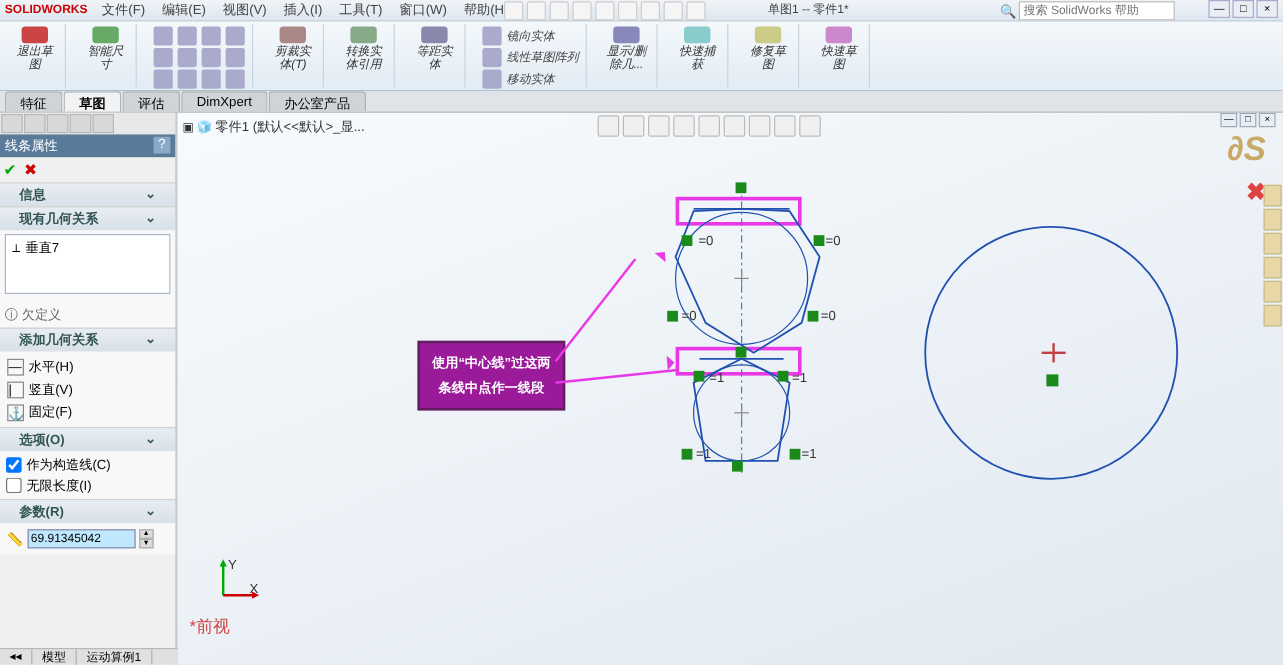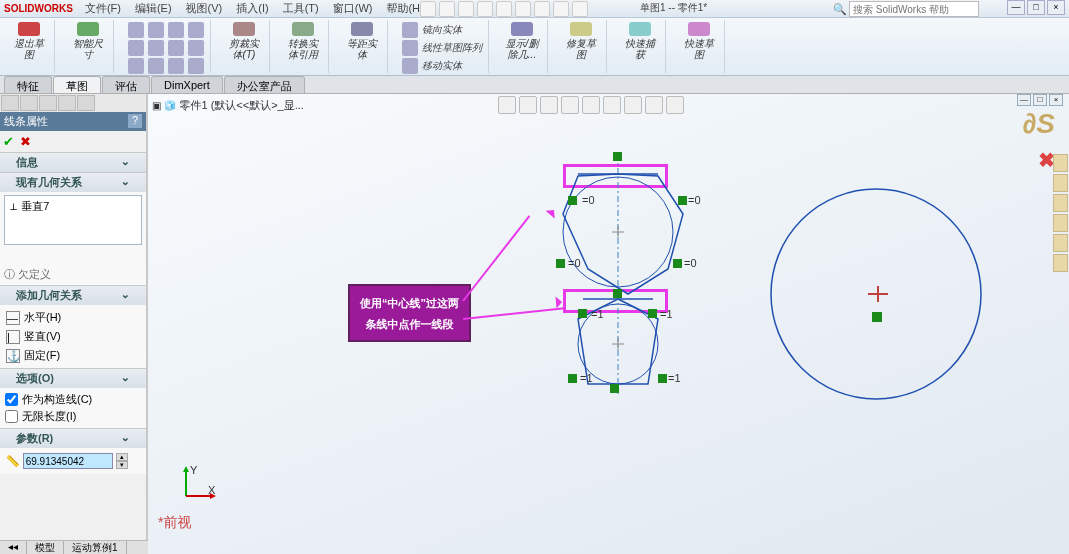--- a/index.html
+++ b/index.html
@@ -17,21 +17,21 @@
     .ribbon { height:58px; background:linear-gradient(#f4f8fb,#e2ecf4); border-bottom:1px solid #b0c0d0; display:flex; padding:2px 4px; gap:8px; }
     .rgroup { display:flex; flex-direction:column; align-items:center; padding:2px 6px; border-right:1px solid #c8d4e0;font-style:italic; }
     .rbtn-big { width:38px; height:38px; display:flex; flex-direction:column; align-items:center; justify-content:center; cursor:pointer; }
     .rbtn-big .ico { width:22px; height:22px; background:#88b; border-radius:3px; margin-bottom:2px; }
     .rbtn-big .lbl { font-size:10px; color:#333; text-align:center; line-height:11px; }
     .smallrow { display:flex; gap:4px; margin-bottom:2px; align-items:center; }
     .smallrow .sico { width:16px; height:16px; background:#aac; border-radius:2px; cursor:pointer; }
     .smallrow .slbl { font-size:10px; color:#444; cursor:pointer; }
     .tabs { height:18px; background:#e0e4e8; display:flex; border-bottom:1px solid #b0b0b0; padding-left:4px; }
     .tab { padding:2px 12px; background:#d0d4d8; border:1px solid #b0b0b0; border-bottom:none; margin-right:1px; cursor:pointer; border-radius:3px 3px 0 0; }
-    .tab.active { background:#f0f2f4; font-weight:normal; }
+    .tab.active { background:#f0f2f4; font-weight:bold; }
     .mainarea { display:flex; height:460px; }
     .leftpanel { width:148px; background:#f0f0f0; border-right:2px solid #c8c8c8; display:flex; flex-direction:column; }
     .lp-tabs { height:18px; background:#e8e8e8; display:flex; gap:1px; padding:1px; }
     .lp-tab { width:18px; height:16px; background:#d8d8d8; border:1px solid #b8b8b8; cursor:pointer; }
     .lp-header { background:#5a7a9a; color:#fff; padding:2px 4px; display:flex; justify-content:space-between; }
     .lp-header .q { width:14px; height:14px; background:#8aaac8; text-align:center; cursor:pointer; }
     .okbar { padding:3px; display:flex; gap:6px; }
     .okbar .ok { color:#0a0; font-size:13px; cursor:pointer; }
     .okbar .cancel { color:#c00; font-size:13px; cursor:pointer; }
     .section { border-top:1px solid #c8c8c8; }
@@ -171,28 +171,28 @@
       </div>
   </div>
   <div class="rgroup">
     <div class="rbtn-big">
         <div class="ico"></div>
         <div class="lbl">显示/删除几...</div>
       </div>
   </div>
   <div class="rgroup">
     <div class="rbtn-big">
+        <div class="ico" style="background:#8cc"></div>
+        <div class="lbl">快速捕获</div>
+      </div>
+  </div>
+  <div class="rgroup">
+    <div class="rbtn-big">
         <div class="ico" style="background:#cc8"></div>
         <div class="lbl">修复草图</div>
-      </div>
-  </div>
-  <div class="rgroup">
-    <div class="rbtn-big">
-        <div class="ico" style="background:#8cc"></div>
-        <div class="lbl">快速捕获</div>
       </div>
   </div>
   <div class="rgroup">
     <div class="rbtn-big">
         <div class="ico" style="background:#c8c"></div>
         <div class="lbl">快速草图</div>
       </div>
   </div>
 </div>
 
@@ -230,21 +230,21 @@
     </div>
     <div class="section">
       <div class="sec-head">
           <span>现有几何关系</span>
           <span>⌄</span>
         </div>
       <div class="sec-body">
         <div class="listbox">
           <div class="listitem">⊥ <span>垂直7</span></div>
         </div>
-        <div style="margin-top:22px;color:#666">ⓘ <span>欠定义</span></div>
+        <div style="margin-top:10px;color:#666">ⓘ <span>欠定义</span></div>
       </div>
     </div>
     <div class="section">
       <div class="sec-head">
           <span>添加几何关系</span>
           <span>⌄</span>
         </div>
       <div class="sec-body">
         <div class="relbtn">
             <span class="ri">—</span>

